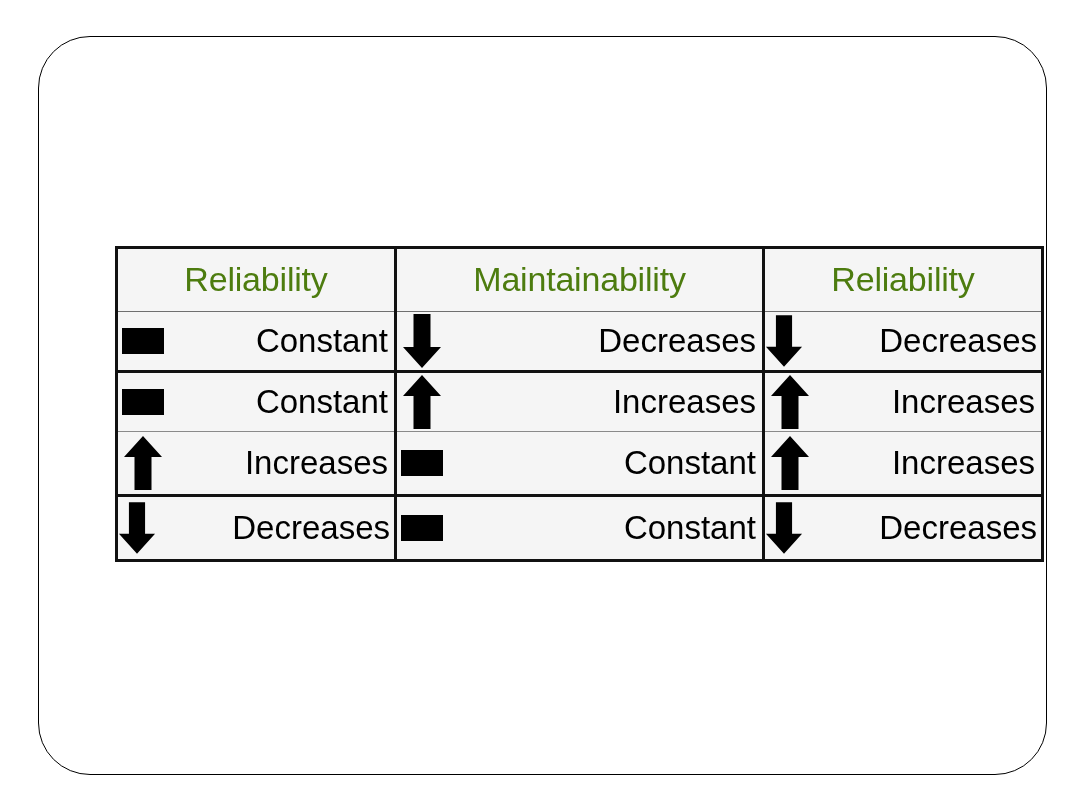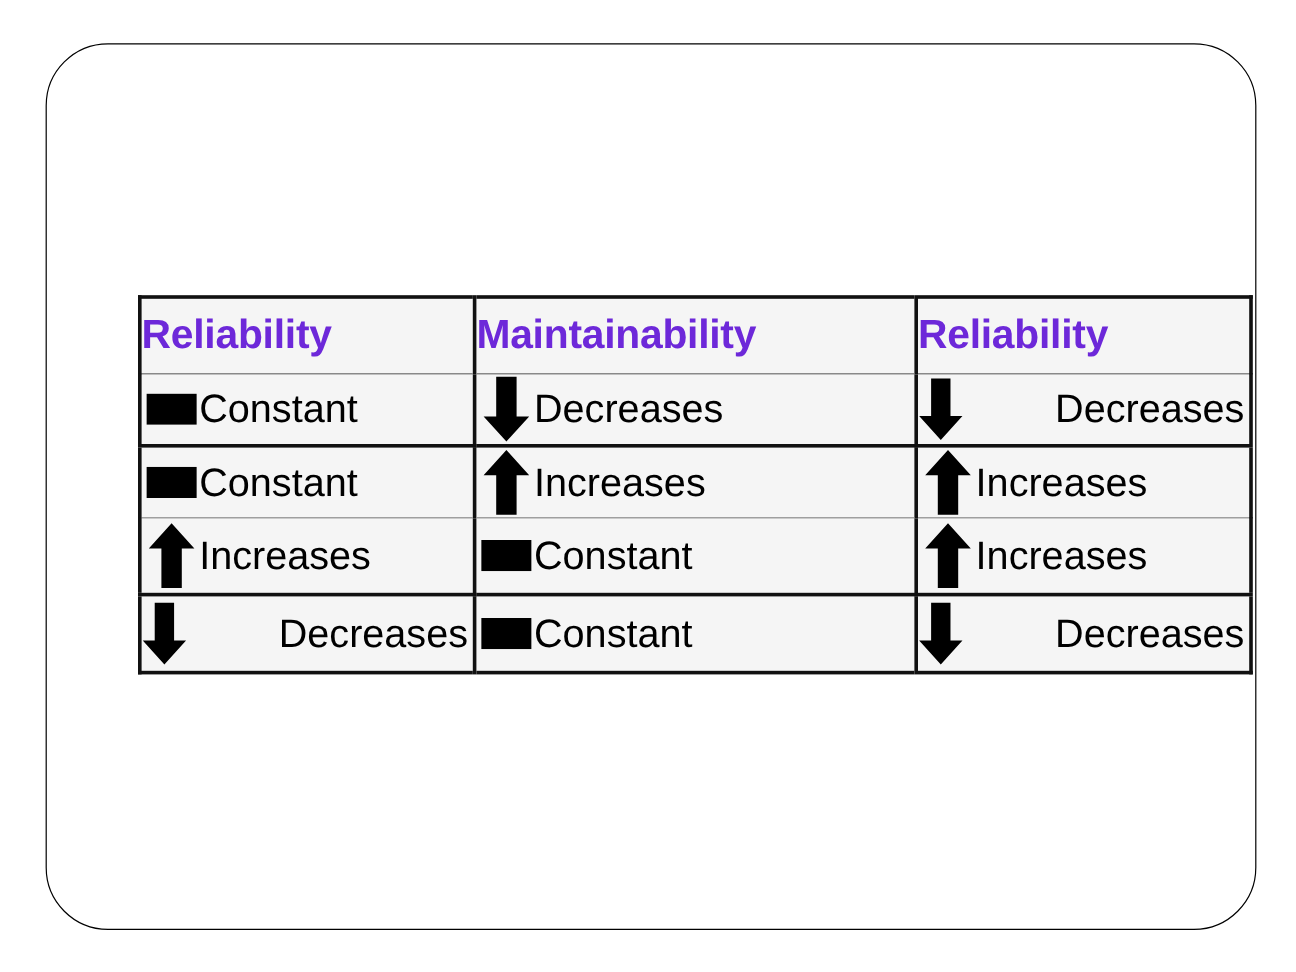--- a/index.html
+++ b/index.html
@@ -62,24 +62,24 @@
   #comparison-table td:last-child { border-right: none; }
   #comparison-table tr:last-child td { border-bottom: none; }
 
   
   #comparison-table thead th {
     height: 62px;
     border-bottom: 1.8px solid #6f6f6f;
   }
   .header-label {
     display: block;
-    text-align: left;
+    text-align: center;
     font-size: 34px;
-    font-weight: bold;
-    color: #6d28d9;
+    font-weight: normal;
+    color: #4d7c0f;
     letter-spacing: -0.2px;
     line-height: 1;
     padding-bottom: 2px;
   }
 
   
   #comparison-table tbody tr.row-sep-heavy td {
     border-bottom: 3.2px solid #111111;
   }
 
@@ -94,21 +94,21 @@
     flex: 0 0 auto;
     display: flex;
     align-items: center;
     justify-content: center;
     width: 46px;
     height: 58px;
     margin-left: 2px;
   }
   .cell-inner .status-label {
     flex: 1 1 auto;
-    text-align: left;
+    text-align: right;
     font-size: 33px;
     color: #000000;
     line-height: 1;
     white-space: nowrap;
     padding-right: 6px;
     padding-bottom: 2px;
   }
   
   .cell-inner.tight .status-label {
     text-align: right;

